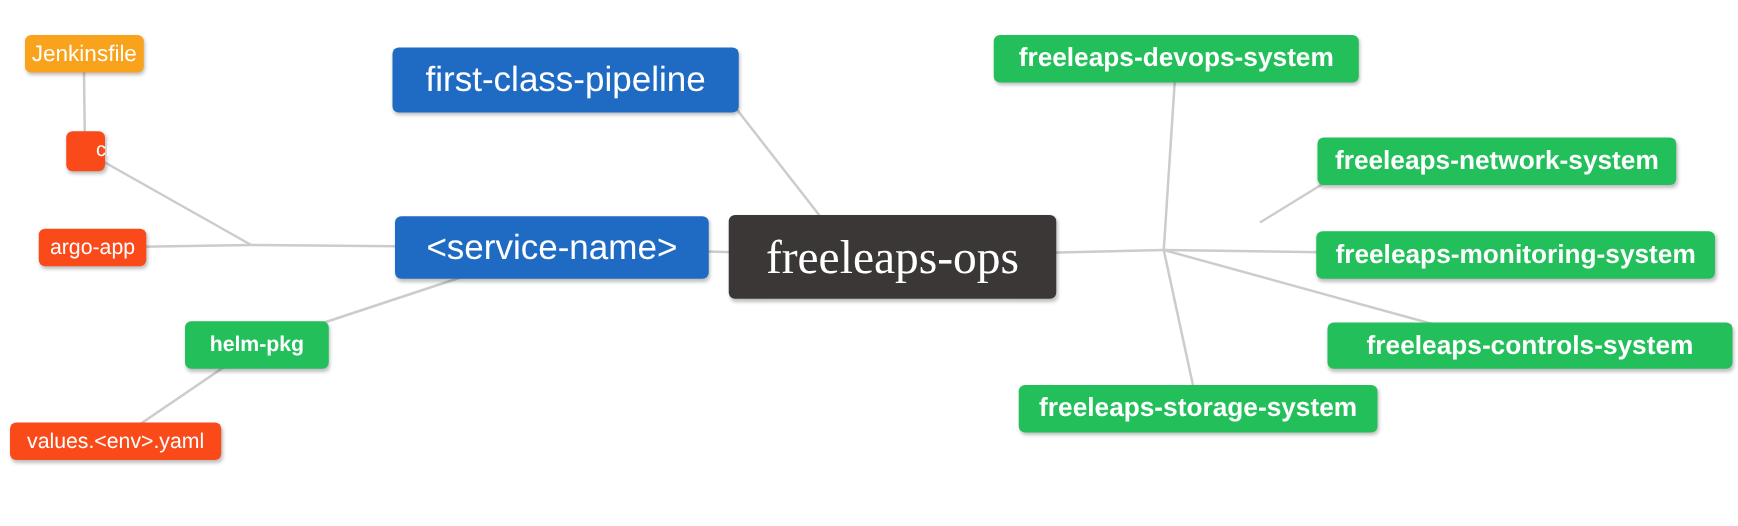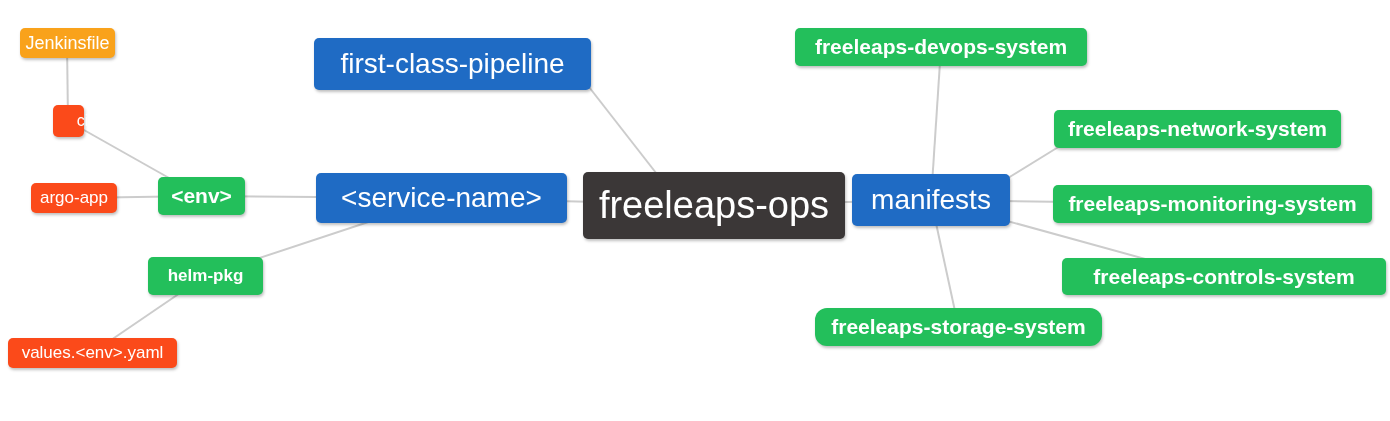--- a/index.html
+++ b/index.html
@@ -42,21 +42,21 @@
     border-radius: 5px;
     white-space: nowrap;
     box-shadow: 1px 2px 3px rgba(0,0,0,0.25);
     cursor: default;
     user-select: none;
   }
   .c-blue   { background: var(--blue); }
   .c-green  { background: var(--green); font-weight: bold; }
   .c-orange { background: var(--orange); }
   .c-red    { background: var(--red); }
-  .c-dark   { background: var(--dark); }
+  .c-dark   { background: var(--dark); font-family: Liberation Serif, serif; }
 </style>
 </head>
 <body>
 
 <div class="canvas">
 
   <svg class="edges" viewBox="0 0 1390 421" xmlns="http://www.w3.org/2000/svg">
     <line x1="67" y1="43" x2="68" y2="121"></line>
     <line x1="68" y1="121" x2="201" y2="196"></line>
     <line x1="74" y1="198" x2="201" y2="196"></line>
@@ -72,37 +72,35 @@
     <line x1="931" y1="200" x2="1207" y2="276"></line>
     <line x1="931" y1="200" x2="958" y2="325"></line>
   </svg>
 
   <div class="node c-orange" style="left:20px;  top:28px;  width:95px;  height:30px; font-size:18px;">Jenkinsfile</div>
 
   <div class="node c-red" style="left:53px;  top:105px; width:31px;  height:32px; font-size:16px;padding-left:28px;">ci</div>
 
   <div class="node c-red" style="left:31px;  top:183px; width:86px;  height:30px; font-size:17px;">argo-app</div>
 
-  <div class="node c-green" style="left:158px; top:177px; width:87px;  height:38px; font-size:21px;">&lt;env&gt;</div>
 
   <div class="node c-green" style="left:148px; top:257px; width:115px; height:38px; font-size:17px;">helm-pkg</div>
 
   <div class="node c-red" style="left:8px;   top:338px; width:169px; height:30px; font-size:17px;">values.&lt;env&gt;.yaml</div>
 
   <div class="node c-blue" style="left:314px; top:38px;  width:277px; height:52px; font-size:28px;">first-class-pipeline</div>
 
   <div class="node c-blue" style="left:316px; top:173px; width:251px; height:50px; font-size:28px;">&lt;service-name&gt;</div>
 
   <div class="node c-dark" style="left:583px; top:172px; width:262px; height:67px; font-size:38px;">freeleaps-ops</div>
 
-  <div class="node c-blue" style="left:852px; top:174px; width:158px; height:52px; font-size:28px;">manifests</div>
 
   <div class="node c-green" style="left:795px; top:28px;  width:292px; height:38px; font-size:21px;">freeleaps-devops-system</div>
 
   <div class="node c-green" style="left:1054px;top:110px; width:287px; height:38px; font-size:21px;">freeleaps-network-system</div>
 
   <div class="node c-green" style="left:1053px;top:185px; width:319px; height:38px; font-size:21px;">freeleaps-monitoring-system</div>
 
   <div class="node c-green" style="left:1062px;top:258px; width:324px; height:37px; font-size:21px;">freeleaps-controls-system</div>
 
-  <div class="node c-green" style="left:815px; top:308px; width:287px; height:38px; font-size:21px;border-radius:12px;">freeleaps-storage-system</div>
+  <div class="node c-green" style="left:815px; top:308px; width:287px; height:38px; font-size:21px;">freeleaps-storage-system</div>
 
 </div>
 
 </body></html>

